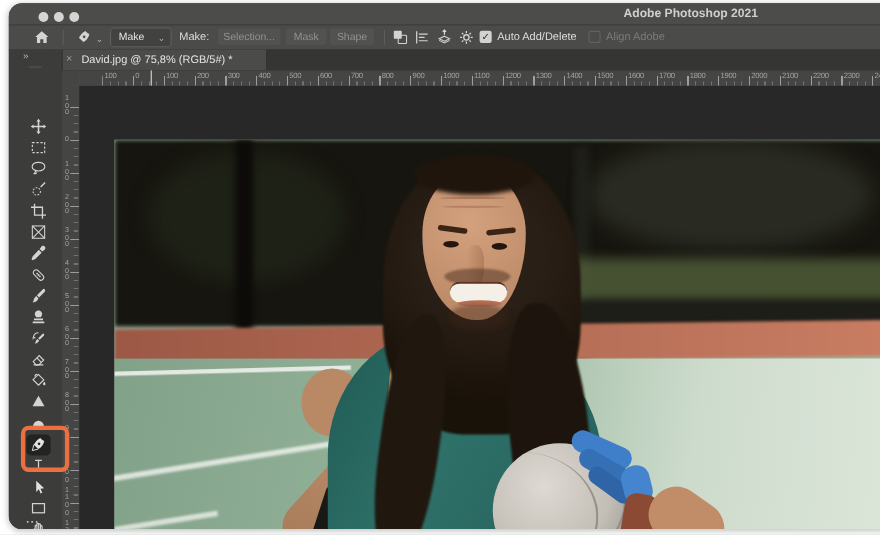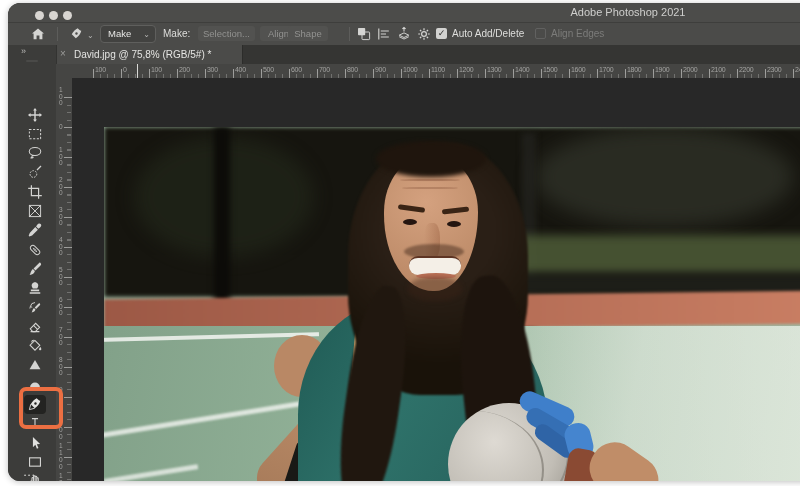--- a/index.html
+++ b/index.html
@@ -3,21 +3,21 @@
 <meta charset="utf-8">
 <style>
   html,body{margin:0;padding:0;background:#ffffff;width:800px;height:486px;overflow:hidden;
     font-family:"Liberation Sans","DejaVu Sans",sans-serif;}
   .abs{position:absolute;}
   #window{position:absolute;left:8px;top:3px;width:804px;height:478px;background:#2a2a28;
     border-radius:12px 0 0 12px;overflow:hidden;box-shadow:0 1px 6px rgba(0,0,0,.25);}
   
   #titlebar{position:absolute;left:0;top:0;right:0;height:19px;background:#4c4c4a;border-bottom:1px solid #3e3e3c;}
   .tl{position:absolute;top:8px;width:9px;height:9px;border-radius:50%;}
-  #win-title{position:absolute;top:3px;left:530px;width:180px;text-align:center;font-size:11px;color:#cfcfcd;}
+  #win-title{position:absolute;top:3px;left:530px;width:180px;text-align:center;font-size:11px;color:#cfcfcd;font-weight:bold;}
   
   #optionsbar{position:absolute;left:0;top:20px;right:0;height:22px;background:#4b4b49;border-bottom:1px solid #353533;}
   .opt-sep{position:absolute;top:4px;width:1px;height:14px;background:#5d5d5b;}
   .pill{position:absolute;top:3px;height:15px;border-radius:3px;background:#525250;color:#929290;
     font-size:9.5px;line-height:15px;text-align:center;}
   #path-select{position:absolute;left:92px;top:2px;width:54px;height:16px;background:#424240;
     border:1px solid #5f5f5d;border-radius:4px;color:#e6e6e4;font-size:9.5px;line-height:16px;}
   #path-select span.lbl{padding-left:7px;}
   .chev{color:#b7b7b5;font-size:8px;}
   .optlabel{position:absolute;top:5px;font-size:10px;color:#dededc;}
@@ -85,22 +85,22 @@
           <circle cx="10.6" cy="9.4" r="1.5" fill="#4b4b49"></circle>
         </svg>
     </div>
     <span class="chev abs" style="left:79px;top:8px">⌄</span>
     <div id="path-select">
       <span class="lbl">Make</span>
       <span class="chev abs" style="right:5px;top:1px">⌄</span>
     </div>
     <span class="optlabel" style="left:155px">Make:</span>
     <div class="pill" style="left:190px;width:57px">Selection...</div>
-    <div class="pill" style="left:252px;width:37px">Align</div>
-    <div class="pill" style="left:280px;width:40px">Shape</div>
+    <div class="pill" style="left:252px;width:37px">Mask</div>
+    <div class="pill" style="left:292px;width:40px">Shape</div>
     <div class="opt-sep" style="left:341px"></div>
     <div class="opticon" style="left:348px">
       <svg viewBox="0 0 20 20">
           <rect x="2.5" y="2.5" width="9" height="9" rx="1" fill="#d4d4d2"></rect>
           <rect x="7.5" y="7.5" width="9.5" height="9.5" rx="1" fill="none" stroke="#d4d4d2" stroke-width="1.2"></rect>
         </svg>
     </div>
     <div class="opticon" style="left:368px">
       <svg viewBox="0 0 20 20">
           <g stroke="#d4d4d2" stroke-width="1.4" fill="none">
@@ -122,21 +122,21 @@
       <svg viewBox="0 0 20 20">
           <g stroke="#d4d4d2" stroke-width="1.5" fill="none">
             <circle cx="10" cy="10" r="3"></circle>
             <path d="M10 2.8v2.4M10 14.8v2.4M2.8 10h2.4M14.8 10h2.4M4.9 4.9l1.7 1.7M13.4 13.4l1.7 1.7M15.1 4.9l-1.7 1.7M6.6 13.4l-1.7 1.7"></path>
           </g>
         </svg>
     </div>
     <div class="cb on" style="left:428px">✓</div>
     <span class="optlabel" style="left:444px">Auto Add/Delete</span>
     <div class="cb off" style="left:527px"></div>
-    <span class="optlabel" style="left:543px;color:#7c7c7a">Align Edges</span>
+    <span class="optlabel" style="left:543px;color:#7c7c7a">Align Adobe</span>
   </div>
 
   <div id="tabbar">
     <div id="doc-tab">
       <span id="tab-close">×</span>
       <span id="tab-title">David.jpg @ 75,8% (RGB/5#) *</span>
     </div>
   </div>
 
   <div id="toolbar">

